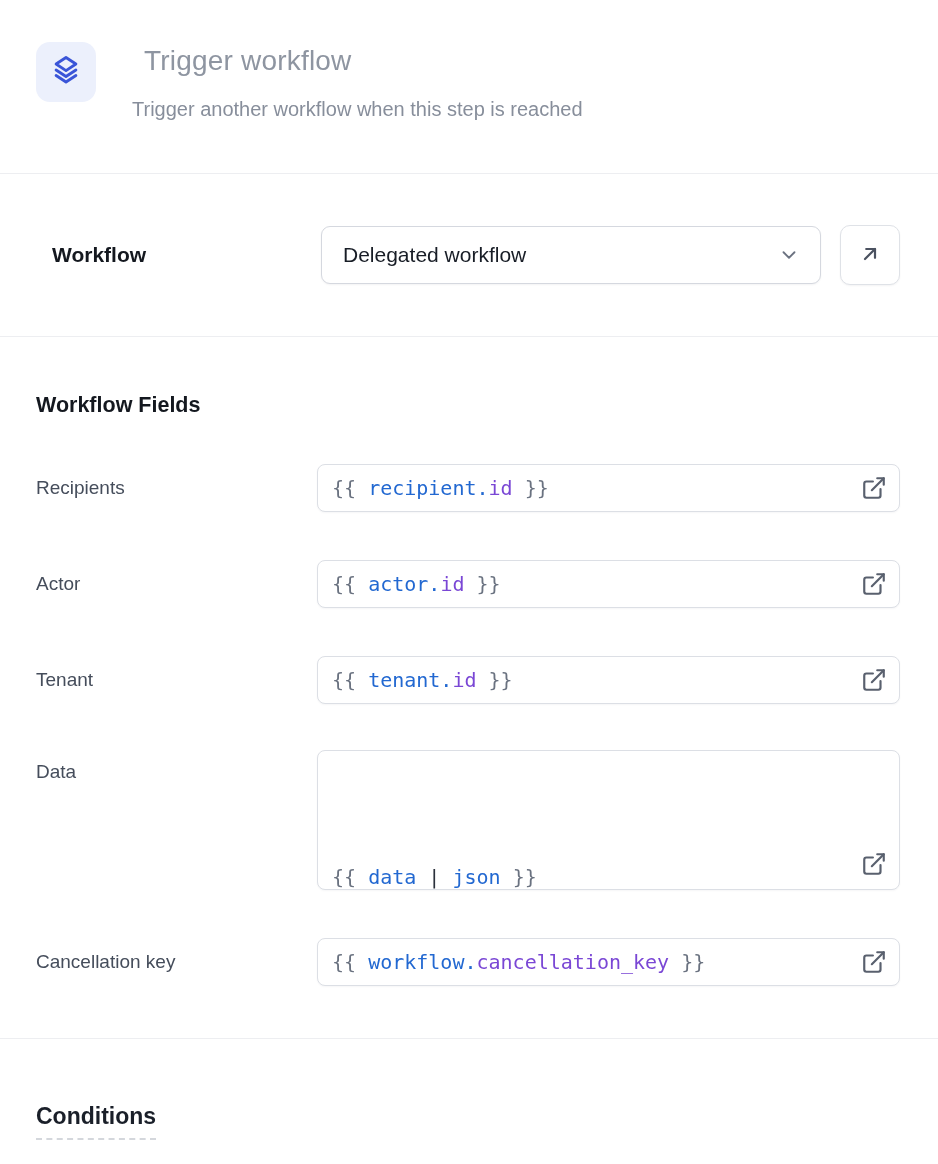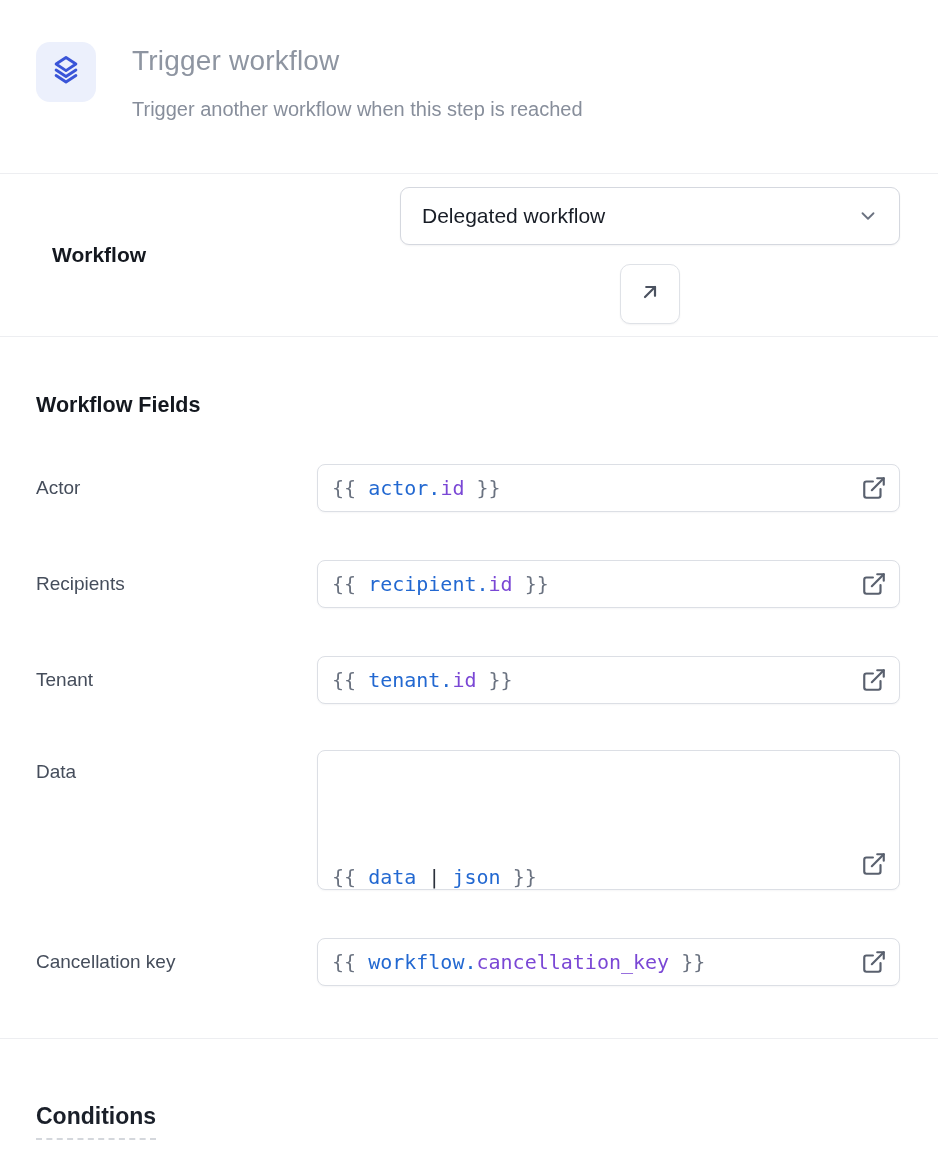--- a/index.html
+++ b/index.html
@@ -21,35 +21,35 @@
   }
   .icon-box {
     width:60px; height:60px; flex:0 0 60px;
     background:#ECF0FC; border-radius:14px;
     display:flex; align-items:center; justify-content:center;
   }
   .icon-box svg { width:34px; height:34px; }
   .hdr-text { padding-top:2px; }
   .hdr-title {
     font-size:28px; font-weight:400; color:#8E95A1;
-    line-height:1.2; letter-spacing:.2px;
+    line-height:1.2; letter-spacing:.2px;margin-left:12px;
   }
   .hdr-sub {
     margin-top:20px; font-size:20px; color:#878E9B; font-weight:400;
   }
 
   
   .wf-row {
     height:163px;
     padding:0 38px 0 52px;
     display:flex; align-items:center; justify-content:space-between;
     border-bottom:1px solid #EDEEF1;
   }
   .wf-label { font-size:21px; font-weight:700; color:#14181F; }
-  .wf-controls { display:flex; align-items:center; gap:19px;flex-direction:column; }
+  .wf-controls { display:flex; align-items:center; gap:19px; }
   .select {
     width:500px; height:58px;
     border:1px solid #D5D8DF; border-radius:9px; background:#fff;
     display:flex; align-items:center; justify-content:space-between;
     padding:0 20px 0 21px;
     font-size:21px; color:#181D26;
     box-shadow:0 1px 2px rgba(16,24,40,.05);
     cursor:pointer;
   }
   .select .chev { width:22px; height:22px; color:#6B7280; }
@@ -159,36 +159,36 @@
           </svg>
         </span>
       </button>
     </div>
   </div>
 
   <div class="fields-sec">
     <div class="sec-title">Workflow Fields</div>
     <div id="fields">
         <div class="field-row">
+          <div class="field-label">Recipients</div>
+          <div class="template-input">
+            <span class="code"><span class="tok-brace">{{ </span><span class="tok-variable">recipient.</span><span class="tok-property">id</span><span class="tok-brace"> }}</span></span>
+            <span class="ext-icon">
+              <svg viewBox="0 0 24 24" fill="none" stroke="currentColor" stroke-width="2" stroke-linecap="round" stroke-linejoin="round">
+                <path d="M18 13v6a2 2 0 0 1-2 2H5a2 2 0 0 1-2-2V8a2 2 0 0 1 2-2h6"></path>
+                <polyline points="15 3 21 3 21 9"></polyline>
+                <line x1="10" y1="14" x2="21" y2="3"></line>
+              </svg>
+            </span>
+          </div>
+        </div>
+        <div class="field-row">
           <div class="field-label">Actor</div>
           <div class="template-input">
             <span class="code"><span class="tok-brace">{{ </span><span class="tok-variable">actor.</span><span class="tok-property">id</span><span class="tok-brace"> }}</span></span>
-            <span class="ext-icon">
-              <svg viewBox="0 0 24 24" fill="none" stroke="currentColor" stroke-width="2" stroke-linecap="round" stroke-linejoin="round">
-                <path d="M18 13v6a2 2 0 0 1-2 2H5a2 2 0 0 1-2-2V8a2 2 0 0 1 2-2h6"></path>
-                <polyline points="15 3 21 3 21 9"></polyline>
-                <line x1="10" y1="14" x2="21" y2="3"></line>
-              </svg>
-            </span>
-          </div>
-        </div>
-        <div class="field-row">
-          <div class="field-label">Recipients</div>
-          <div class="template-input">
-            <span class="code"><span class="tok-brace">{{ </span><span class="tok-variable">recipient.</span><span class="tok-property">id</span><span class="tok-brace"> }}</span></span>
             <span class="ext-icon">
               <svg viewBox="0 0 24 24" fill="none" stroke="currentColor" stroke-width="2" stroke-linecap="round" stroke-linejoin="round">
                 <path d="M18 13v6a2 2 0 0 1-2 2H5a2 2 0 0 1-2-2V8a2 2 0 0 1 2-2h6"></path>
                 <polyline points="15 3 21 3 21 9"></polyline>
                 <line x1="10" y1="14" x2="21" y2="3"></line>
               </svg>
             </span>
           </div>
         </div>
         <div class="field-row">

